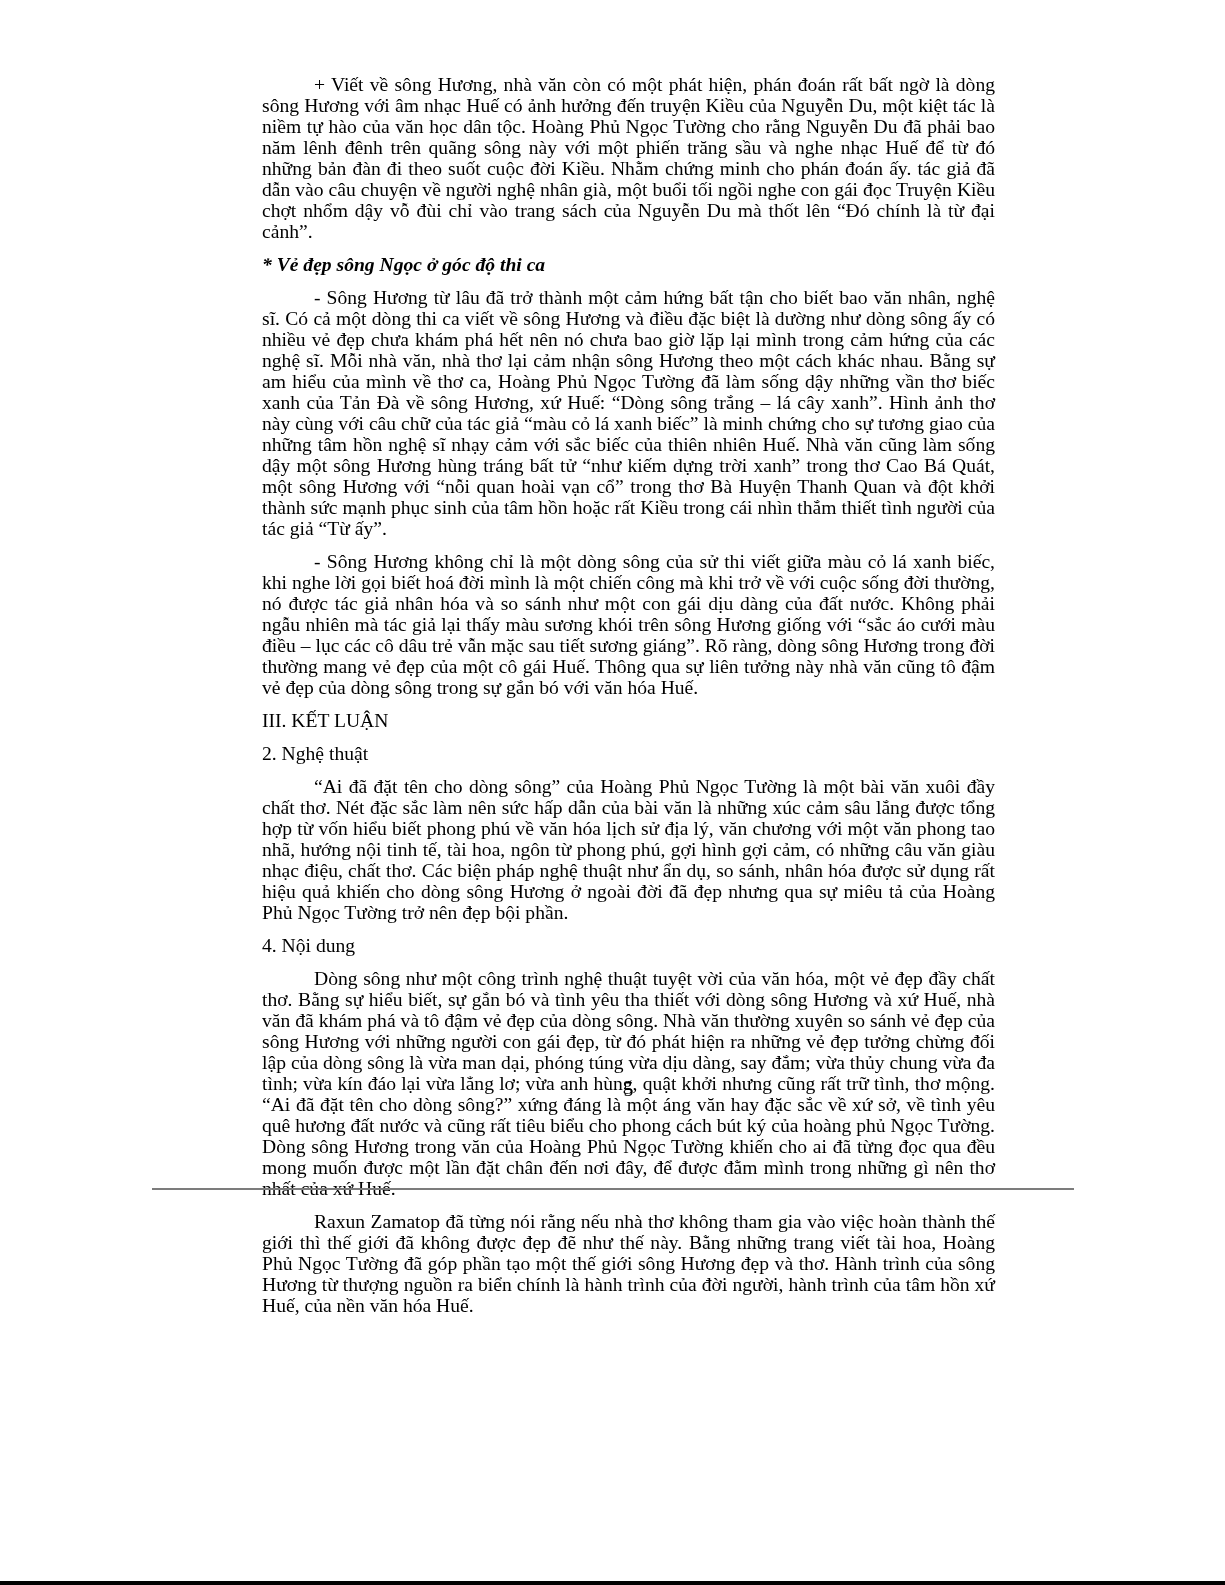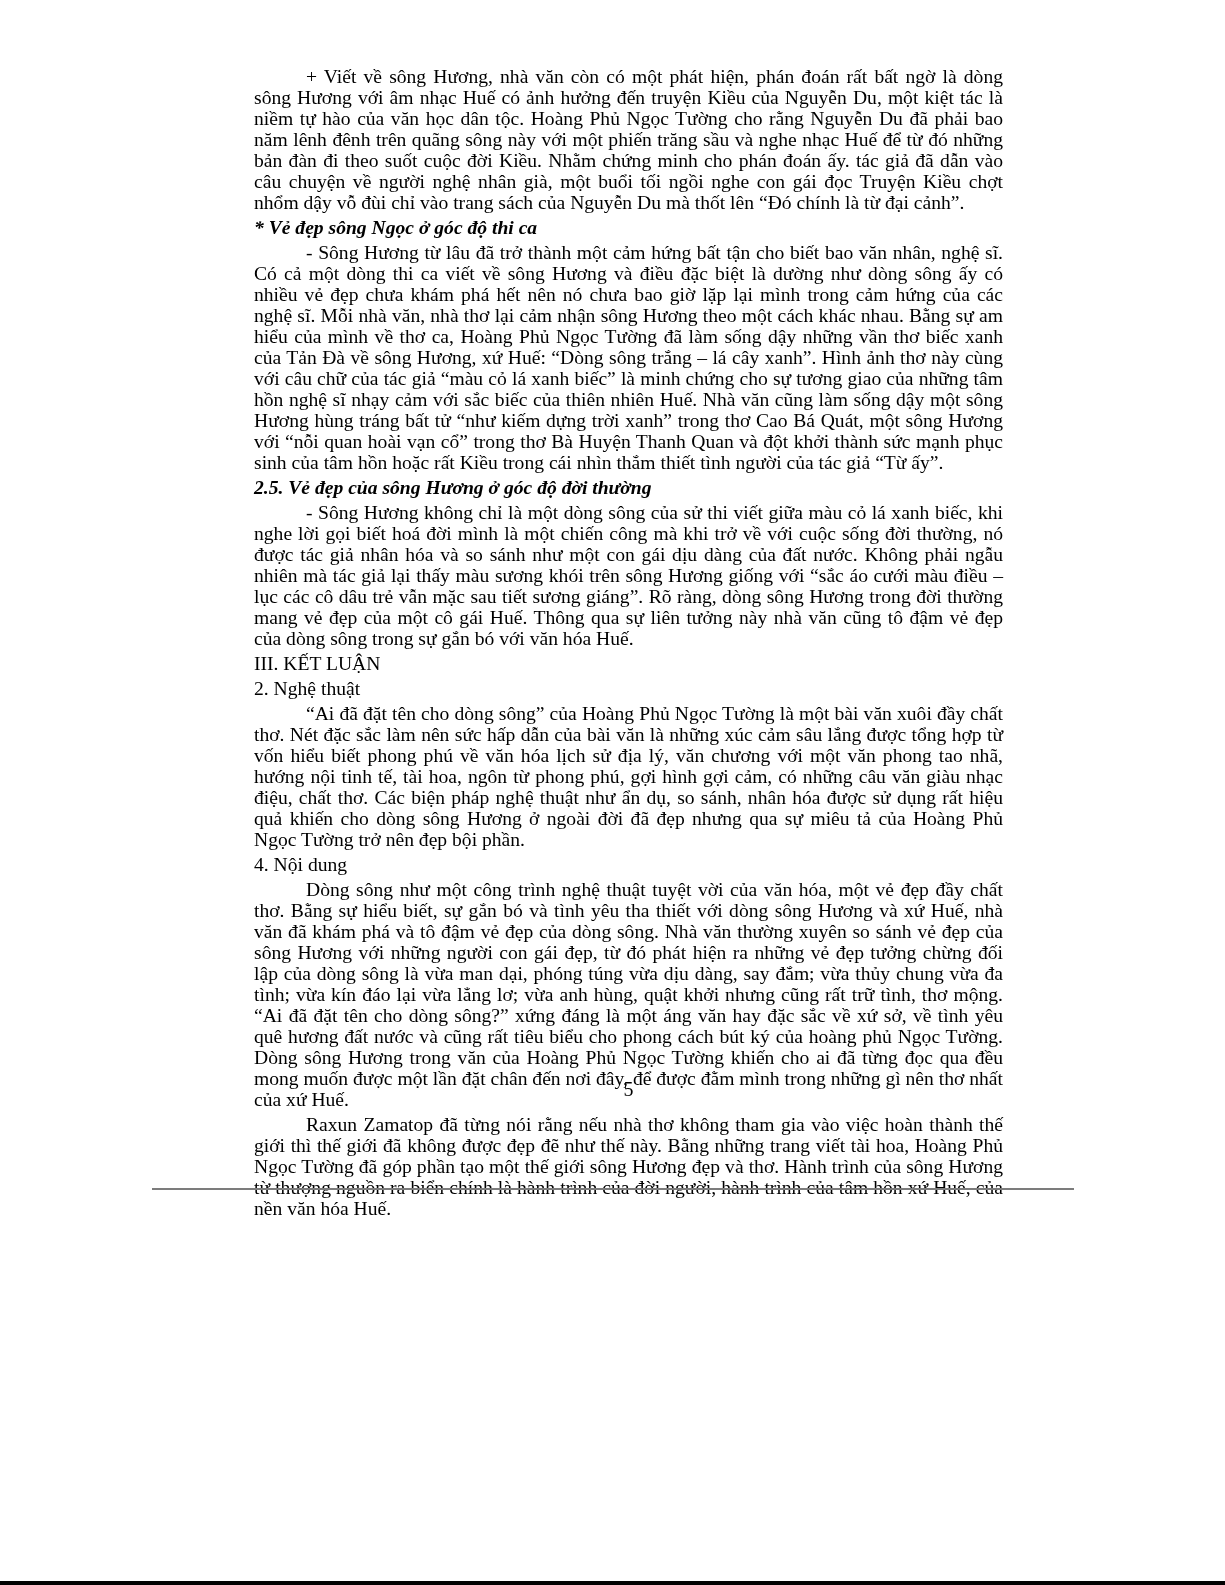--- a/index.html
+++ b/index.html
@@ -13,21 +13,21 @@
   }
   .text-col {
     position: absolute;
     left: 250px; top: 62px;
     width: 757px;
     font-size: 19.6px;
     line-height: 21px;
     text-align: justify;
     text-justify: inter-word;
   }
-  .text-col p { margin: 4px; padding: 0; }
+  .text-col p { margin: 12px; padding: 0; }
   p.para { text-indent: 52px; }
   p.h-bi { font-weight: bold; font-style: italic; }
   p.h-b  { font-weight: normal; }
   .page-num {
     position: absolute;
     left: 250px; top: 1078px;
     width: 757px;
     text-align: center;
     font-size: 20px;
     line-height: 22px;
@@ -43,21 +43,20 @@
     width: 1225px; height: 4px;
   }
 </style>
 </head>
 <body style="background: rgb(255, 255, 255); color: rgb(0, 0, 0);">
 
 <div class="text-col" id="text-col">
     <p class="para">+ Viết về sông Hương, nhà văn còn có một phát hiện, phán đoán rất bất ngờ là dòng sông Hương với âm nhạc Huế có ảnh hưởng đến truyện Kiều của Nguyễn Du, một kiệt tác là niềm tự hào của văn học dân tộc. Hoàng Phủ Ngọc Tường cho rằng Nguyễn Du đã phải bao năm lênh đênh trên quãng sông này với một phiến trăng sầu và nghe nhạc Huế để từ đó những bản đàn đi theo suốt cuộc đời Kiều. Nhằm chứng minh cho phán đoán ấy. tác giả đã dẫn vào câu chuyện về người nghệ nhân già, một buổi tối ngồi nghe con gái đọc Truyện Kiều chợt nhổm dậy vỗ đùi chỉ vào trang sách của Nguyễn Du mà thốt lên “Đó chính là từ đại cảnh”.</p>
     <p class="h-bi">* Vẻ đẹp sông Ngọc ở góc độ thi ca</p>
     <p class="para">- Sông Hương từ lâu đã trở thành một cảm hứng bất tận cho biết bao văn nhân, nghệ sĩ. Có cả một dòng thi ca viết về sông Hương và điều đặc biệt là dường như dòng sông ấy có nhiều vẻ đẹp chưa khám phá hết nên nó chưa bao giờ lặp lại mình trong cảm hứng của các nghệ sĩ. Mỗi nhà văn, nhà thơ lại cảm nhận sông Hương theo một cách khác nhau. Bằng sự am hiểu của mình về thơ ca, Hoàng Phủ Ngọc Tường đã làm sống dậy những vần thơ biếc xanh của Tản Đà về sông Hương, xứ Huế: “Dòng sông trắng – lá cây xanh”. Hình ảnh thơ này cùng với câu chữ của tác giả “màu cỏ lá xanh biếc” là minh chứng cho sự tương giao của những tâm hồn nghệ sĩ nhạy cảm với sắc biếc của thiên nhiên Huế. Nhà văn cũng làm sống dậy một sông Hương hùng tráng bất tử “như kiếm dựng trời xanh” trong thơ Cao Bá Quát, một sông Hương với “nỗi quan hoài vạn cổ” trong thơ Bà Huyện Thanh Quan và đột khởi thành sức mạnh phục sinh của tâm hồn hoặc rất Kiều trong cái nhìn thắm thiết tình người của tác giả “Từ ấy”.</p>
-    <p class="h-bi">2.5. Vẻ đẹp của sông Hương ở góc độ đời thường</p>
     <p class="para">- Sông Hương không chỉ là một dòng sông của sử thi viết giữa màu cỏ lá xanh biếc, khi nghe lời gọi biết hoá đời mình là một chiến công mà khi trở về với cuộc sống đời thường, nó được tác giả nhân hóa và so sánh như một con gái dịu dàng của đất nước. Không phải ngẫu nhiên mà tác giả lại thấy màu sương khói trên sông Hương giống với “sắc áo cưới màu điều – lục các cô dâu trẻ vẫn mặc sau tiết sương giáng”. Rõ ràng, dòng sông Hương trong đời thường mang vẻ đẹp của một cô gái Huế. Thông qua sự liên tưởng này nhà văn cũng tô đậm vẻ đẹp của dòng sông trong sự gắn bó với văn hóa Huế.</p>
     <p class="h-b">III. KẾT LUẬN</p>
     <p class="h-b">2. Nghệ thuật</p>
     <p class="para">“Ai đã đặt tên cho dòng sông” của Hoàng Phủ Ngọc Tường là một bài văn xuôi đầy chất thơ. Nét đặc sắc làm nên sức hấp dẫn của bài văn là những xúc cảm sâu lắng được tổng hợp từ vốn hiểu biết phong phú về văn hóa lịch sử địa lý, văn chương với một văn phong tao nhã, hướng nội tinh tế, tài hoa, ngôn từ phong phú, gợi hình gợi cảm, có những câu văn giàu nhạc điệu, chất thơ. Các biện pháp nghệ thuật như ẩn dụ, so sánh, nhân hóa được sử dụng rất hiệu quả khiến cho dòng sông Hương ở ngoài đời đã đẹp nhưng qua sự miêu tả của Hoàng Phủ Ngọc Tường trở nên đẹp bội phần.</p>
     <p class="h-b">4. Nội dung</p>
     <p class="para">Dòng sông như một công trình nghệ thuật tuyệt vời của văn hóa, một vẻ đẹp đầy chất thơ. Bằng sự hiểu biết, sự gắn bó và tình yêu tha thiết với dòng sông Hương và xứ Huế, nhà văn đã khám phá và tô đậm vẻ đẹp của dòng sông. Nhà văn thường xuyên so sánh vẻ đẹp của sông Hương với những người con gái đẹp, từ đó phát hiện ra những vẻ đẹp tưởng chừng đối lập của dòng sông là vừa man dại, phóng túng vừa dịu dàng, say đắm; vừa thủy chung vừa đa tình; vừa kín đáo lại vừa lẳng lơ; vừa anh hùng, quật khởi nhưng cũng rất trữ tình, thơ mộng. “Ai đã đặt tên cho dòng sông?” xứng đáng là một áng văn hay đặc sắc về xứ sở, về tình yêu quê hương đất nước và cũng rất tiêu biểu cho phong cách bút ký của hoàng phủ Ngọc Tường. Dòng sông Hương trong văn của Hoàng Phủ Ngọc Tường khiến cho ai đã từng đọc qua đều mong muốn được một lần đặt chân đến nơi đây, để được đằm mình trong những gì nên thơ nhất của xứ Huế.</p>
     <p class="para">Raxun Zamatop đã từng nói rằng nếu nhà thơ không tham gia vào việc hoàn thành thế giới thì thế giới đã không được đẹp đẽ như thế này. Bằng những trang viết tài hoa, Hoàng Phủ Ngọc Tường đã góp phần tạo một thế giới sông Hương đẹp và thơ. Hành trình của sông Hương từ thượng nguồn ra biển chính là hành trình của đời người, hành trình của tâm hồn xứ Huế, của nền văn hóa Huế.</p>
   </div>
 
 <div class="page-num">5</div>

